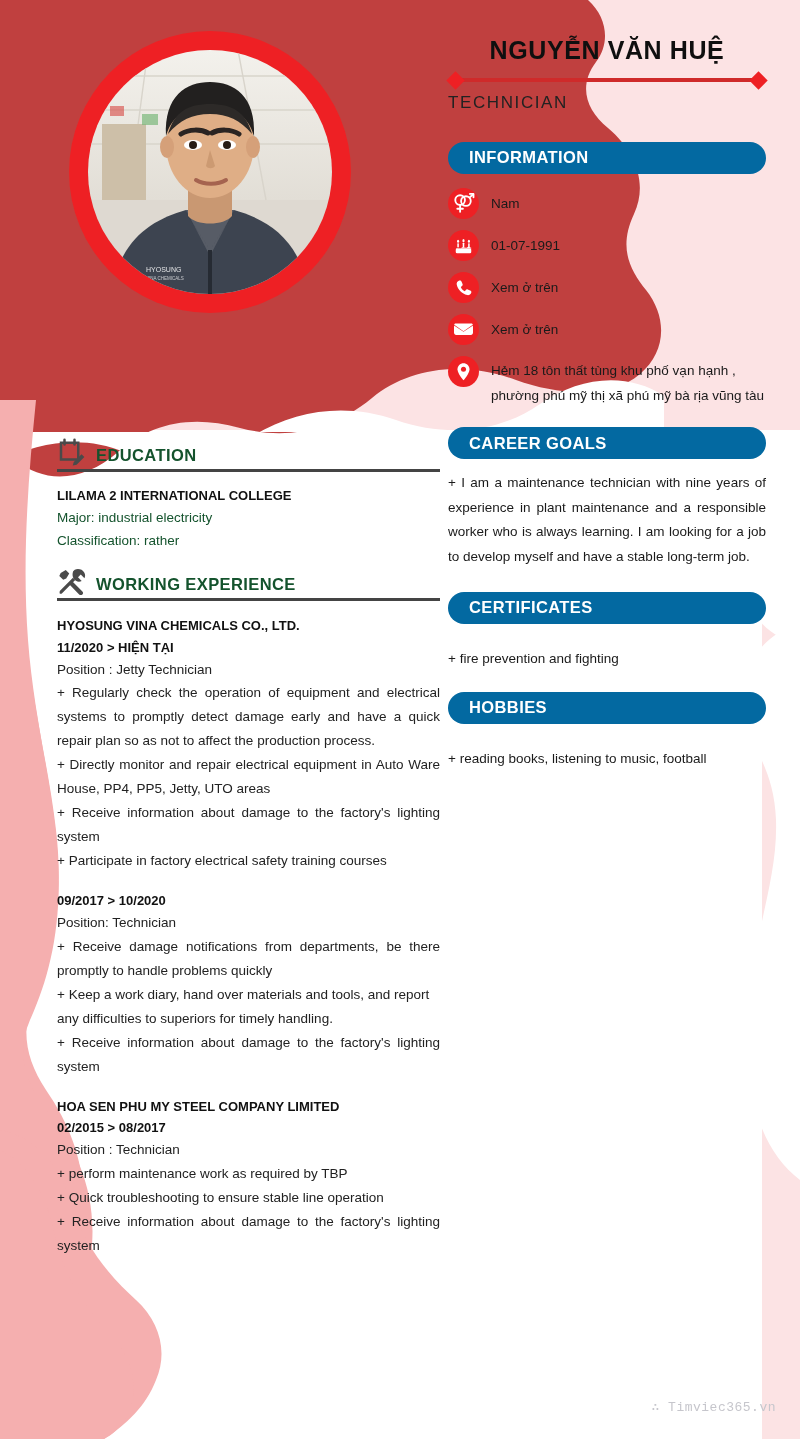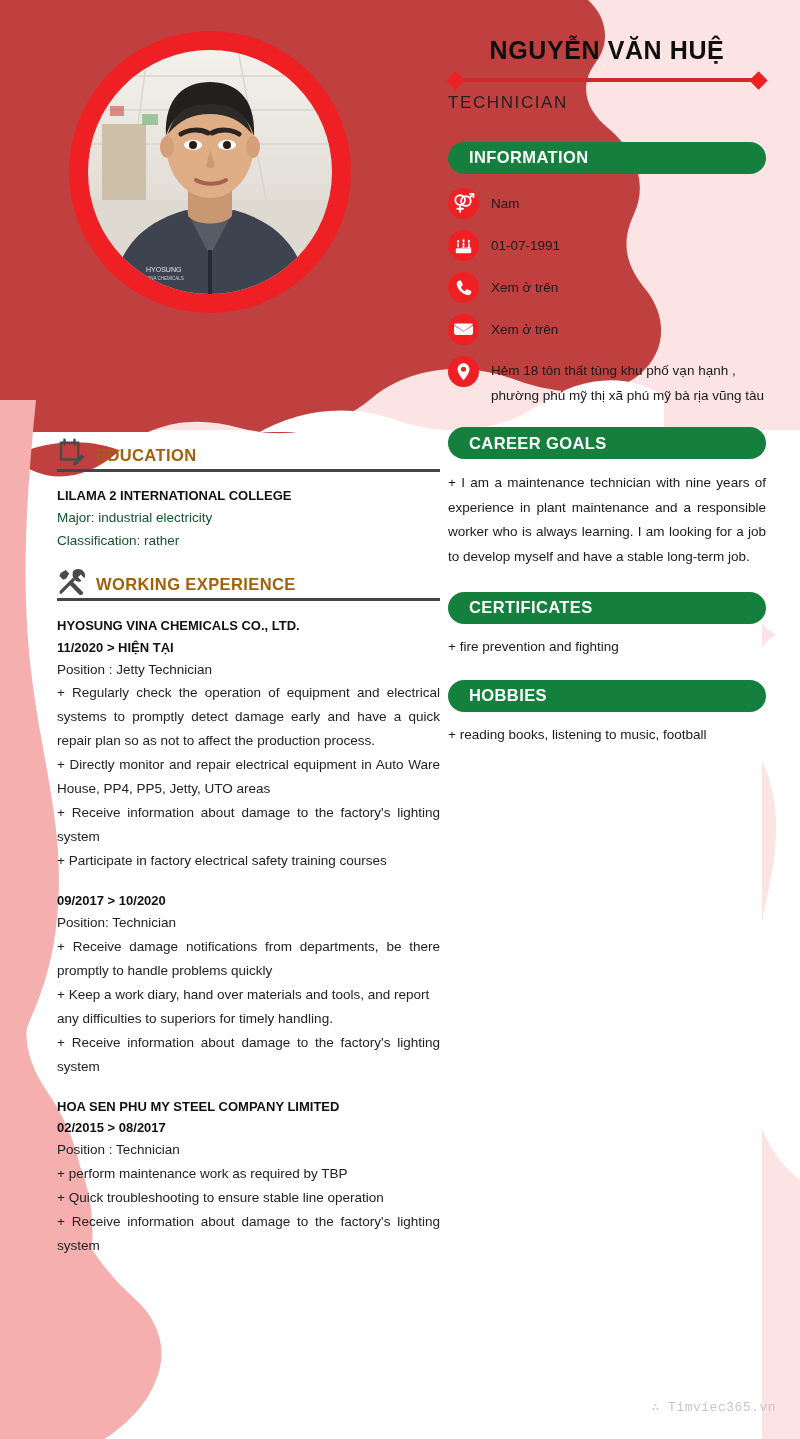--- a/index.html
+++ b/index.html
@@ -29,21 +29,21 @@
   .sec-head {
     display: flex;
     align-items: flex-end;
     gap: 9px;
     border-bottom: 3px solid #444444;
     padding-bottom: 2px;
     margin-bottom: 13px;
   }
   .sec-head .ico { width: 30px; height: 30px; flex: 0 0 30px; display: block; }
   .sec-head .txt {
-    font-size: 16.5px; font-weight: bold; color: #a16207;
+    font-size: 16.5px; font-weight: bold; color: #14532d;
     letter-spacing: .4px; line-height: 1.1; padding-bottom: 3px;
   }
 
   .edu-org, .job-org {
     font-size: 13px; font-weight: bold; color: #111;
     line-height: 1.62;
   }
   .edu-line {
     font-size: 13.5px; color: #14532d; line-height: 1.72;
   }
@@ -81,21 +81,21 @@
     background: #ee2024; transform: rotate(45deg);
   }
   .name-rule .dia.l { left: 1px; }
   .name-rule .dia.r { right: 1px; }
   .role {
     font-size: 17px; color: #222; 
     letter-spacing: 1.6px; margin-bottom: 29px;
   }
 
   .pill {
-    background: #15803d;
+    background: #0369a1;
     border-radius: 20px;
     height: 32px;
     display: flex; align-items: center;
     padding-left: 21px;
     color: #ffffff; font-size: 16.5px; font-weight: bold;
     letter-spacing: .4px;
   }
 
   .info-list { margin-top: 14px; }
   .info-row { display: flex; align-items: flex-start; gap: 12px; margin-bottom: 11px; }
@@ -104,21 +104,21 @@
     font-size: 13.5px; color: #1a1a1a; line-height: 1.62; padding-top: 5px;
   }
   .info-row .val.multi { line-height: 1.9; padding-top: 2px; }
 
   .body-just {
     font-size: 13.5px; color: #1a1a1a; line-height: 1.83;
     text-align: justify; text-justify: inter-word;
     margin-top: 12px;
   }
   .body-plain {
-    font-size: 13.5px; color: #1a1a1a; line-height: 1.7; margin-top: 12px;
+    font-size: 13.5px; color: #1a1a1a; line-height: 1.7; margin-top: 24px;
   }
 
   .skill { margin-top: 12px; }
   .skill-name { font-size: 13px; color: #1a1a1a; margin-bottom: 5px; }
   .skill-track {
     height: 11px; border-radius: 6px;
     border: 1px solid #c9c9c9; background: #ffffff;
     position: relative; overflow: hidden;
   }
   .skill-fill {

